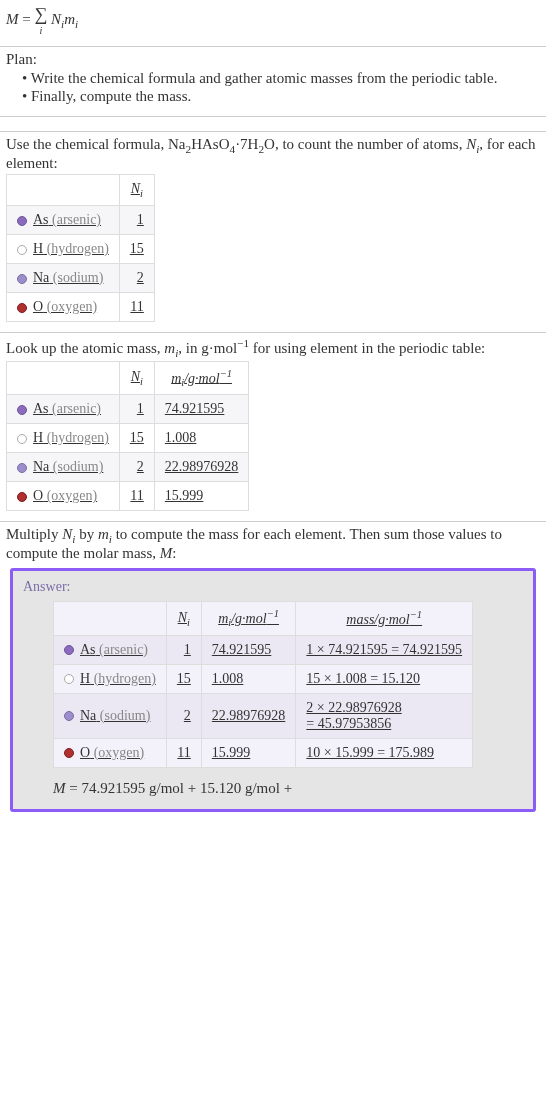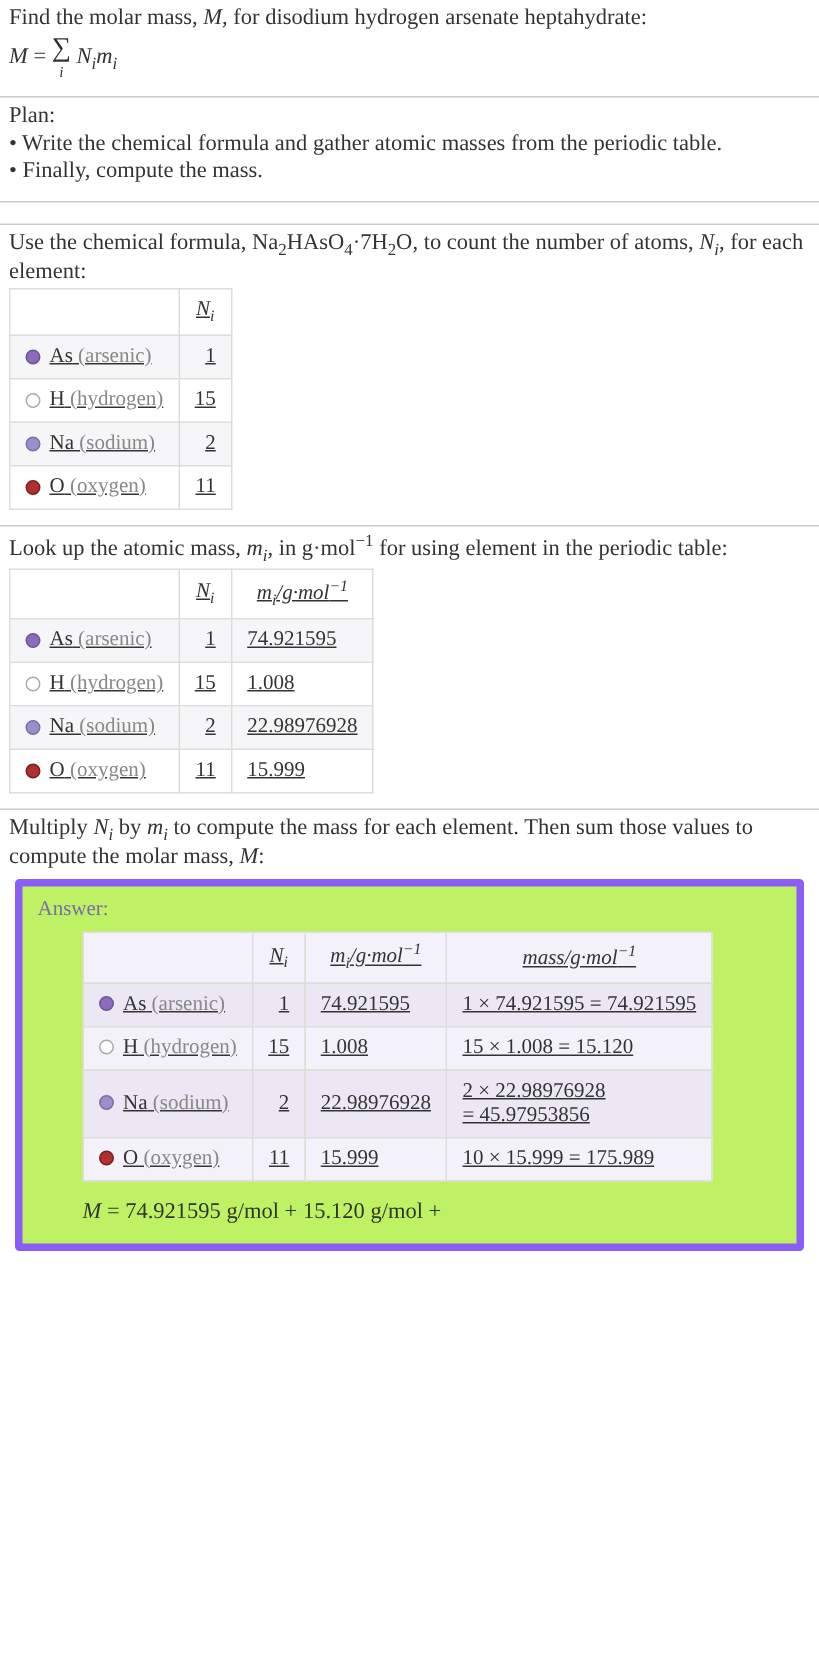--- a/index.html
+++ b/index.html
@@ -13,21 +13,21 @@
 .section {
   padding: 4px 6px 10px 6px;
   border-bottom: 1px solid #ccc;
 }
 .section:last-child { border-bottom: none; }
 .italic { font-style: italic; }
 .sub { font-size: 0.75em; vertical-align: sub; }
 .sup { font-size: 0.75em; vertical-align: super; }
 .formula-line { margin-top: 2px; }
 .plan-list { margin-top: 2px; }
-.plan-item { margin: 1px 0; font-family: Liberation Serif, serif; }
+.plan-item { margin: 1px 16px; font-family: Liberation Serif, serif; }
 
 table.data {
   border-collapse: collapse;
   margin-top: 2px;
   text-decoration: underline;
 }
 table.data th, table.data td {
   border: 1px solid #ddd;
   padding: 6px 10px;
   font-size: 14px;
@@ -51,22 +51,22 @@
   margin-right: 6px;
   vertical-align: middle;
 }
 .dot.as { background: #8a6bbe; border: 1px solid #6e5599; }
 .dot.h  { background: #fff; border: 1px solid #aaa; }
 .dot.na { background: #9b8ecb; border: 1px solid #7a6ea7; }
 .dot.o  { background: #b03030; border: 1px solid #7a1e1e; }
 .gray { color: #888; }
 
 .answer-box {
-  border: 5px solid #8b5cf6;
-  background: #bef264;
+  border: 3px solid #8b5cf6;
+  background: #e5e5e5;
   border-radius: 3px;
   margin: 6px 4px 8px 4px;
   padding: 8px 10px 10px 10px;
 }
 .answer-label {
   color: #7a6ea7;
   font-size: 14px;
   margin-bottom: 6px;
 }
 .answer-box table.data th { background: #f3f1fa; }
@@ -81,23 +81,20 @@
   max-width: 460px;
   line-height: 1.4;
 }
 .final-eq .romantext { font-style: normal; }
 .indent2 { padding-left: 18px; }
 </style>
 </head>
 <body>
 
 <div class="section">
-  <div>
-    <span>Find the molar mass, </span><span class="italic">M</span><span>, for disodium hydrogen arsenate heptahydrate:</span>
-  </div>
   <div class="formula-line">
     <span class="italic">M</span><span> = </span><span style="display:inline-block; vertical-align:middle; text-align:center; line-height:0.9;"><span style="font-size:18px;">∑</span><br><span class="italic" style="font-size:10px;">i</span></span>
     <span class="italic">N</span><span class="italic sub">i</span><span class="italic">m</span><span class="italic sub">i</span>
   </div>
 </div>
 
 <div class="section">
   <div>Plan:</div>
   <div class="plan-list">
     <div class="plan-item">• Write the chemical formula and gather atomic masses from the periodic table.</div>

